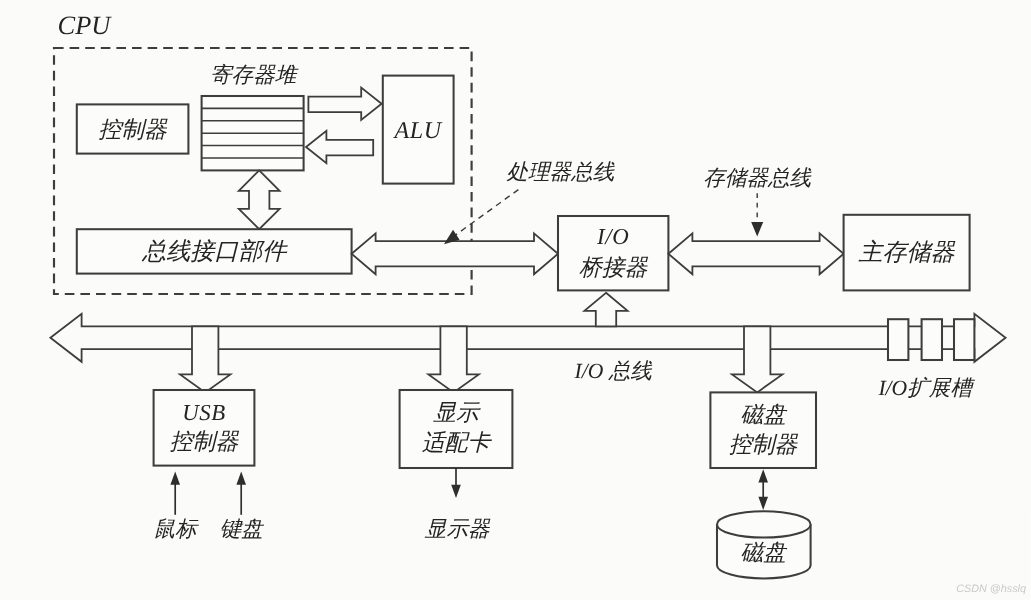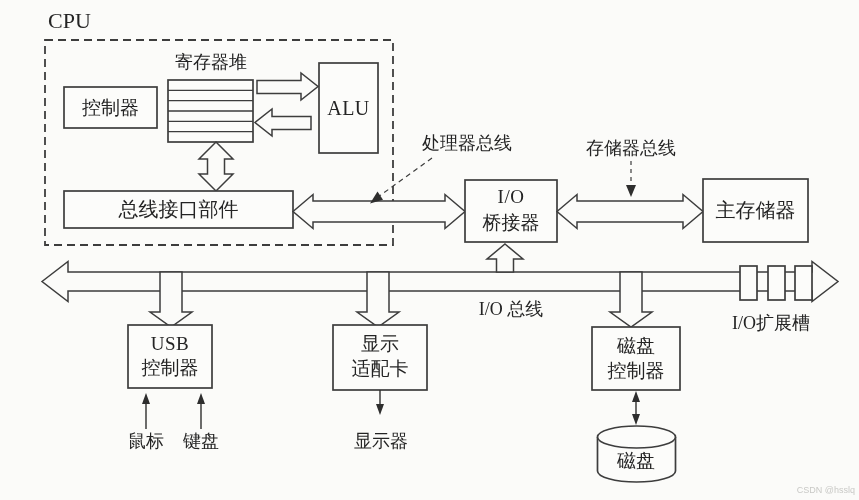--- a/index.html
+++ b/index.html
@@ -2,21 +2,21 @@
 <html><head>
 <meta charset="utf-8">
 <style>
   html,body{margin:0;padding:0;}
   body{
     width:859px;height:500px;
     background:#ffffff;
     font-family:"Liberation Serif","DejaVu Serif",serif;
     overflow:hidden;
   }
-  .stage{position:relative;width:859px;height:500px;background:#fbfbf9;}
+  .stage{position:relative;width:859px;height:500px;background:#fbfbf9;font-style:italic;}
   svg{display:block;}
   .box{fill:#fcfcfa;stroke:#3d3d3d;stroke-width:1.7;}
   .hollow{fill:#fbfbf9;stroke:#3d3d3d;stroke-width:1.5;stroke-linejoin:miter;}
   .thin{stroke:#2e2e2e;stroke-width:1.4;fill:none;}
   .solidhead{fill:#2e2e2e;stroke:none;}
   .dashlead{stroke:#3d3d3d;stroke-width:1.2;fill:none;stroke-dasharray:5 4;}
   .innerline{stroke:#3d3d3d;stroke-width:1.3;}
   text{fill:#242424;}
   .lbl{font-size:18px;}
   .lbl-box{font-size:19px;text-anchor:middle;}

